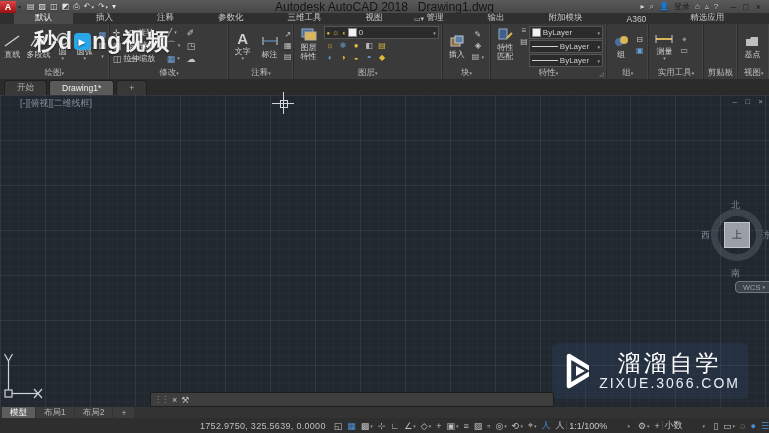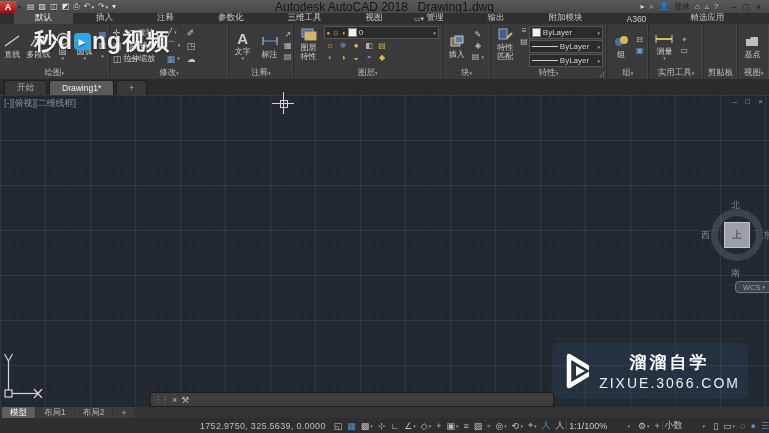--- a/index.html
+++ b/index.html
@@ -68,21 +68,21 @@
   .ftab.active{background:#5a5a5a;color:#f2f2f2;}
 
   
   .canvas{top:95px;height:312px;background-color:#212830;
     background-image:
       linear-gradient(rgba(255,255,255,.05) 1px,transparent 1px),
       linear-gradient(90deg,rgba(255,255,255,.05) 1px,transparent 1px),
       linear-gradient(rgba(255,255,255,.02) 1px,transparent 1px),
       linear-gradient(90deg,rgba(255,255,255,.02) 1px,transparent 1px);
     background-size:45px 45px,45px 45px,9px 9px,9px 9px;}
-  .vp-label{position:absolute;left:4px;top:2px;color:#87909a;font-size:9px;}
+  .vp-label{position:absolute;left:20px;top:2px;color:#87909a;font-size:9px;}
   .vp-winbtns{position:absolute;right:3px;top:2px;color:#9aa3ab;font-size:8px;letter-spacing:3px;}
   .crosshair{position:absolute;left:283px;top:8px;width:0;height:0;}
   .crosshair .v{position:absolute;left:0;top:-11px;width:1px;height:22px;background:#d0d6dc;}
   .crosshair .h{position:absolute;left:-11px;top:0;width:22px;height:1px;background:#d0d6dc;}
   .crosshair .box{position:absolute;left:-3px;top:-3px;width:6px;height:6px;border:1px solid #d0d6dc;background:transparent;}
 
   .viewcube{position:absolute;left:707px;top:106px;width:60px;height:90px;font-size:9px;color:#7f8a94;}
   .vc-ring{position:absolute;left:4px;top:8px;width:52px;height:52px;border-radius:50%;
     border:7px solid rgba(125,135,145,.28);box-sizing:border-box;}
   .vc-face{position:absolute;left:17px;top:21px;width:24px;height:24px;background:#9aa0a5;
@@ -98,21 +98,21 @@
   
   .wm-top{position:absolute;left:34px;top:26px;z-index:30;display:flex;align-items:center;
     color:rgba(255,255,255,.93);font-size:23px;font-weight:bold;text-shadow:0 1px 2px rgba(0,0,0,.55);
     letter-spacing:1px;pointer-events:none;}
   .wm-play{width:17px;height:17px;border-radius:4px;background:#2aa7e8;display:inline-flex;
     align-items:center;justify-content:center;color:#fff;font-size:9px;margin:0 1px;}
   .wm-bottom{position:absolute;left:552px;top:248px;width:196px;height:56px;border-radius:6px;
     background:rgba(62,96,168,.14);display:flex;align-items:center;gap:10px;padding:4px 8px;
     box-sizing:border-box;pointer-events:none;}
   .wmb-text{display:flex;flex-direction:column;align-items:center;color:#fff;}
-  .wmb-title{font-size:17px;font-weight:bold;letter-spacing:3px;line-height:24px;}
+  .wmb-title{font-size:23px;font-weight:normal;letter-spacing:3px;line-height:24px;}
   .wmb-url{font-size:14px;letter-spacing:2px;color:#e9eef6;}
 
   
   .cmdbar{position:absolute;left:150px;top:297px;width:404px;height:15px;background:#3e3e3e;
     border:1px solid #1e1e1e;border-radius:2px;display:flex;align-items:center;gap:4px;padding:0 3px;box-sizing:border-box;}
   .cmd-grip{color:#8f8f8f;font-size:8px;letter-spacing:-1px;}
   .cmd-x{color:#c3c3c3;font-size:9px;}
   .cmd-wrench{color:#bdbdbd;font-size:9px;}
   .cmd-field{flex:1;height:11px;background:#474747;border-radius:2px;display:flex;align-items:center;gap:3px;padding:0 3px;}
   .cmd-btn{background:#5a5a5a;color:#ddd;font-size:7px;padding:0 2px;border-radius:1px;display:flex;align-items:center;gap:2px;}

